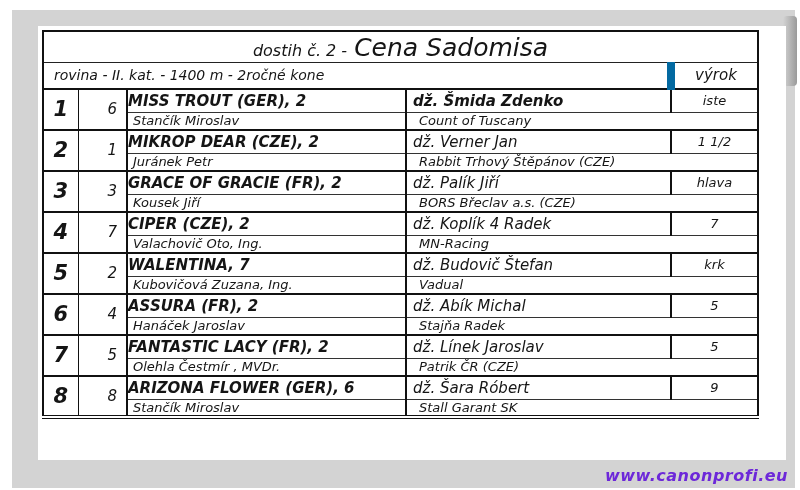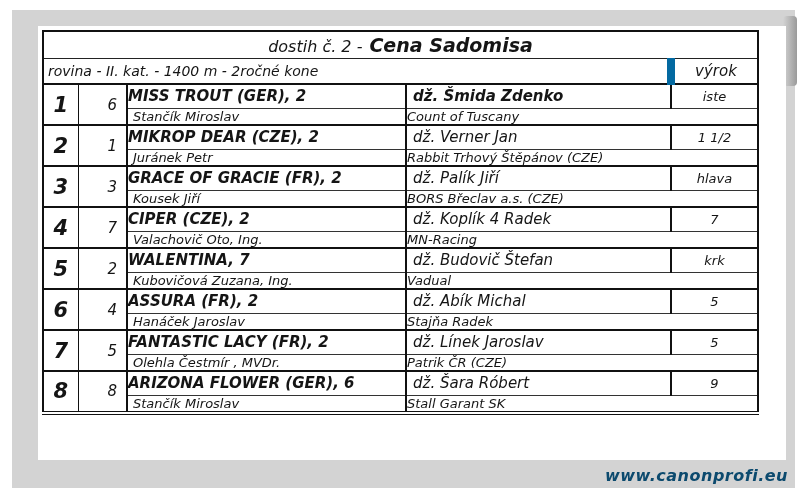--- a/index.html
+++ b/index.html
@@ -29,24 +29,24 @@
     border:2px solid #111;
     border-bottom:4px double #111;
     background:#fff;
   }
   td { overflow:hidden; white-space:nowrap; vertical-align:middle; }
 
   .title-cell {
     height:27px; text-align:center; font-size:16px;
     border-bottom:1px solid #222; padding-top:1px;
   }
-  .title-name { font-weight:bold; font-size:19px; margin-left:7px; }
+  .title-name { font-weight:normal; font-size:25px; margin-left:7px; }
 
   .subtitle-cell {
-    height:26px; font-size:14px; padding-left:4px;
+    height:26px; font-size:14px; padding-left:10px;
     border-bottom:2px solid #111;
   }
   .verdict-head {
     height:26px; font-size:15px; text-align:center;
     border-bottom:2px solid #111; border-left:8px solid #0369a1;
   }
 
   tr.r-upper td { border-top:2px solid #111; }
   td.pos {
     font-size:21px; font-weight:bold; text-align:center;
@@ -66,26 +66,26 @@
   }
   td.jockey.winner { font-weight:bold; }
   td.verdict {
     height:24px; font-size:13px; text-align:center;
     border-bottom:1px solid #333;
   }
   td.trainer {
     height:17px; font-size:13px; padding-left:5px;
     border-right:2px solid #111;
   }
-  td.owner { height:17px; font-size:13px; padding-left:0; }
+  td.owner { height:17px; font-size:13px; padding-left:12px; }
 
   .watermark {
     position:absolute; right:12px; bottom:5px;
     font-size:16px; font-weight:bold; font-style:italic;
-    color:#0c4a6e; letter-spacing:0.5px;
+    color:#6d28d9; letter-spacing:0.5px;
   }
 </style>
 </head>
 <body>
 
 <div class="screen">
   <div class="mat"></div>
   <div class="shadow-blob"></div>
   <div class="paper"></div>
 

